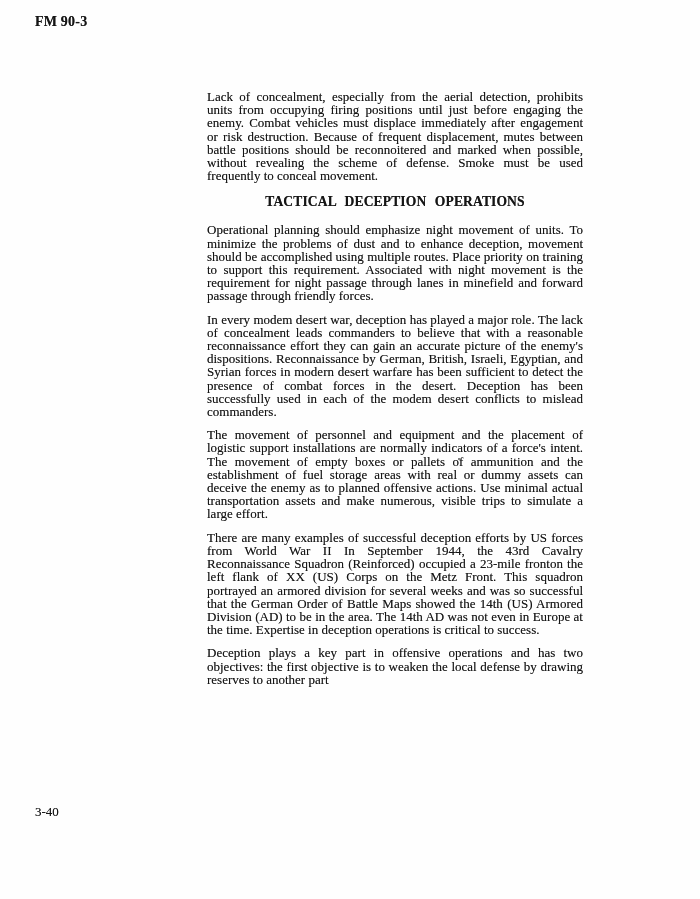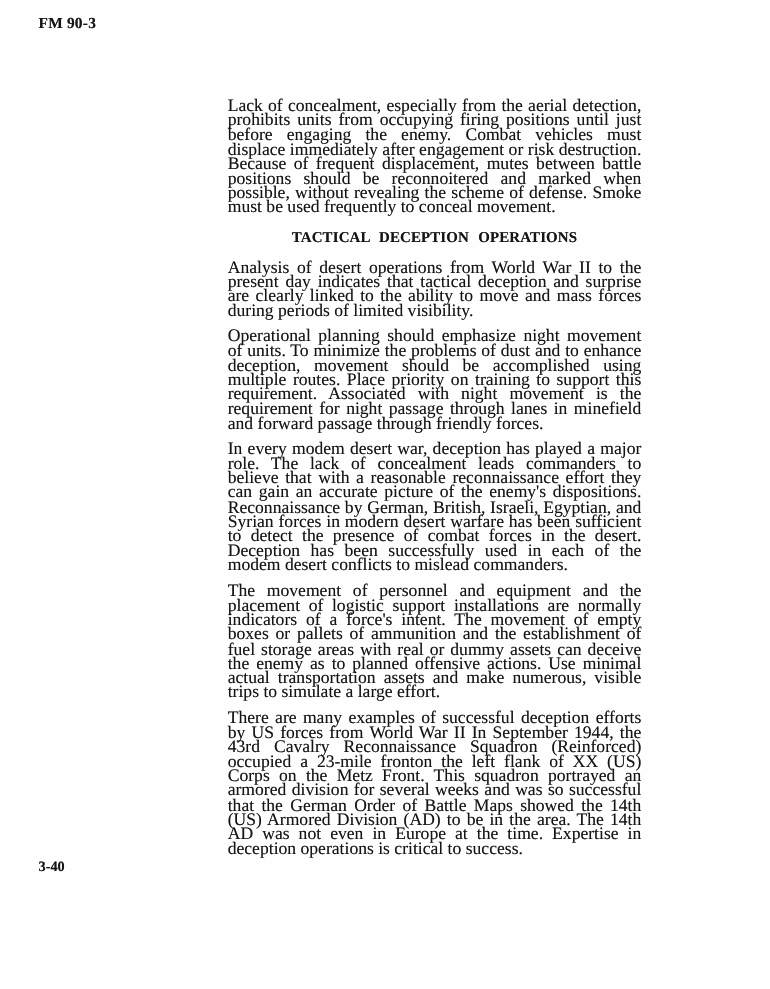--- a/index.html
+++ b/index.html
@@ -27,40 +27,40 @@
     text-shadow: 0 0 0.4px rgba(0,0,0,0.55);
   }
   .content {
     position: absolute;
     left: 207px;
     top: 90px;
     width: 376px;
   }
   .content p {
     margin: 0 0 10px 0;
-    font-size: 16px;
+    font-size: 13px;
     line-height: 13.2px;
     text-align: justify;
     text-shadow: 0 0 0.4px rgba(0,0,0,0.45);
   }
   .section-heading {
     margin: 12px 0 13px 0;
     font-size: 13.6px;
     font-weight: bold;
     letter-spacing: 0.1px;
     word-spacing: 5px;
     text-shadow: 0 0 0.4px rgba(0,0,0,0.55);
     text-align: center;
   }
   .doc-footer {
     position: absolute;
     left: 35px;
-    top: 780px;
+    top: 804px;
     font-size: 13px;
-    font-weight: bold;
+    font-weight: normal;
     text-shadow: 0 0 0.4px rgba(0,0,0,0.55);
   }
   .scan-dot {
     position: absolute;
     left: 458px;
     top: 458px;
     width: 2px;
     height: 2px;
     background: #5a5a5a;
     border-radius: 50%;
@@ -72,31 +72,31 @@
 <div class="page">
 
   <div class="doc-header">FM 90-3</div>
 
   <main class="content">
 
     <p>Lack of concealment, especially from the aerial detection, prohibits units from occupying firing positions until just before engaging the enemy.  Combat vehicles must displace immediately after engagement or risk destruction. Because of frequent displacement, mutes between battle positions should be reconnoitered and marked when possible, without revealing the scheme of defense. Smoke must be used frequently to conceal movement.</p>
 
     <h2 class="section-heading">TACTICAL DECEPTION OPERATIONS</h2>
 
-    <p>Analysis of desert operations from World War II to the present day indicates that tactical deception and surprise are clearly linked to the ability to move and mass forces during periods of limited visibility.</p>
 
     <p>Operational planning should emphasize night movement of units. To minimize the problems of dust and to enhance deception, movement should be accomplished using multiple routes.  Place priority on training to support this requirement. Associated with night movement is the requirement for night passage through lanes in minefield and forward passage through friendly forces.</p>
 
     <p>In every modem desert war, deception has played a major role. The lack of concealment leads commanders to believe that with a reasonable reconnaissance effort they can gain an accurate picture of the enemy's dispositions. Reconnaissance by German, British, Israeli, Egyptian, and Syrian forces in modern desert warfare has been sufficient to detect the presence of combat forces in the desert. Deception has been successfully used in each of the modem desert conflicts to mislead commanders.</p>
 
 
     <p>The movement of personnel and equipment and the placement of logistic support installations are normally indicators of a force's intent. The movement of empty boxes or pallets of ammunition and the establishment of fuel storage areas with real or dummy assets can deceive the enemy as to planned offensive actions. Use minimal actual transportation assets and make numerous, visible trips to simulate a large effort.</p>
 
     <p>There are many examples of successful deception efforts by US forces from World War II In September 1944, the 43rd Cavalry Reconnaissance Squadron (Reinforced) occupied a 23-mile fronton the left flank of XX (US) Corps on the Metz Front. This squadron portrayed an armored division for several weeks and was so successful that the German Order of Battle Maps showed the 14th (US) Armored Division (AD) to be in the area. The 14th AD was not even in Europe at the time. Expertise in deception operations is critical to success.</p>
 
+    <p>Deception plays a key part in offensive operations and has two objectives: the first objective is to weaken the local defense by drawing reserves to another part</p>
 
   </main>
 
   <div class="scan-dot"></div>
 
   <div class="doc-footer">3-40</div>
 
 </div>
 
 </body></html>

